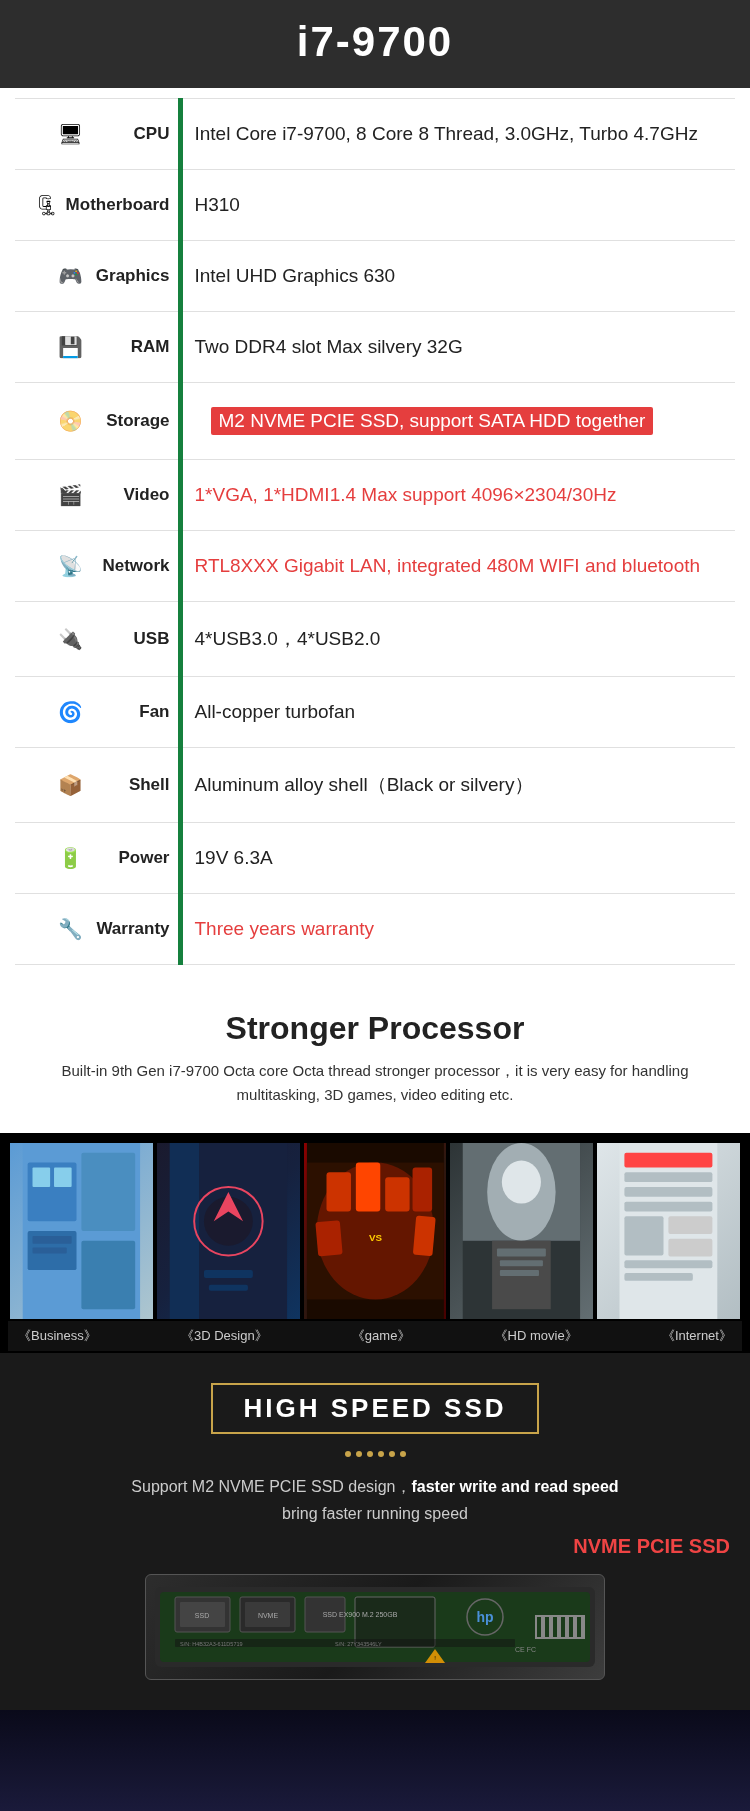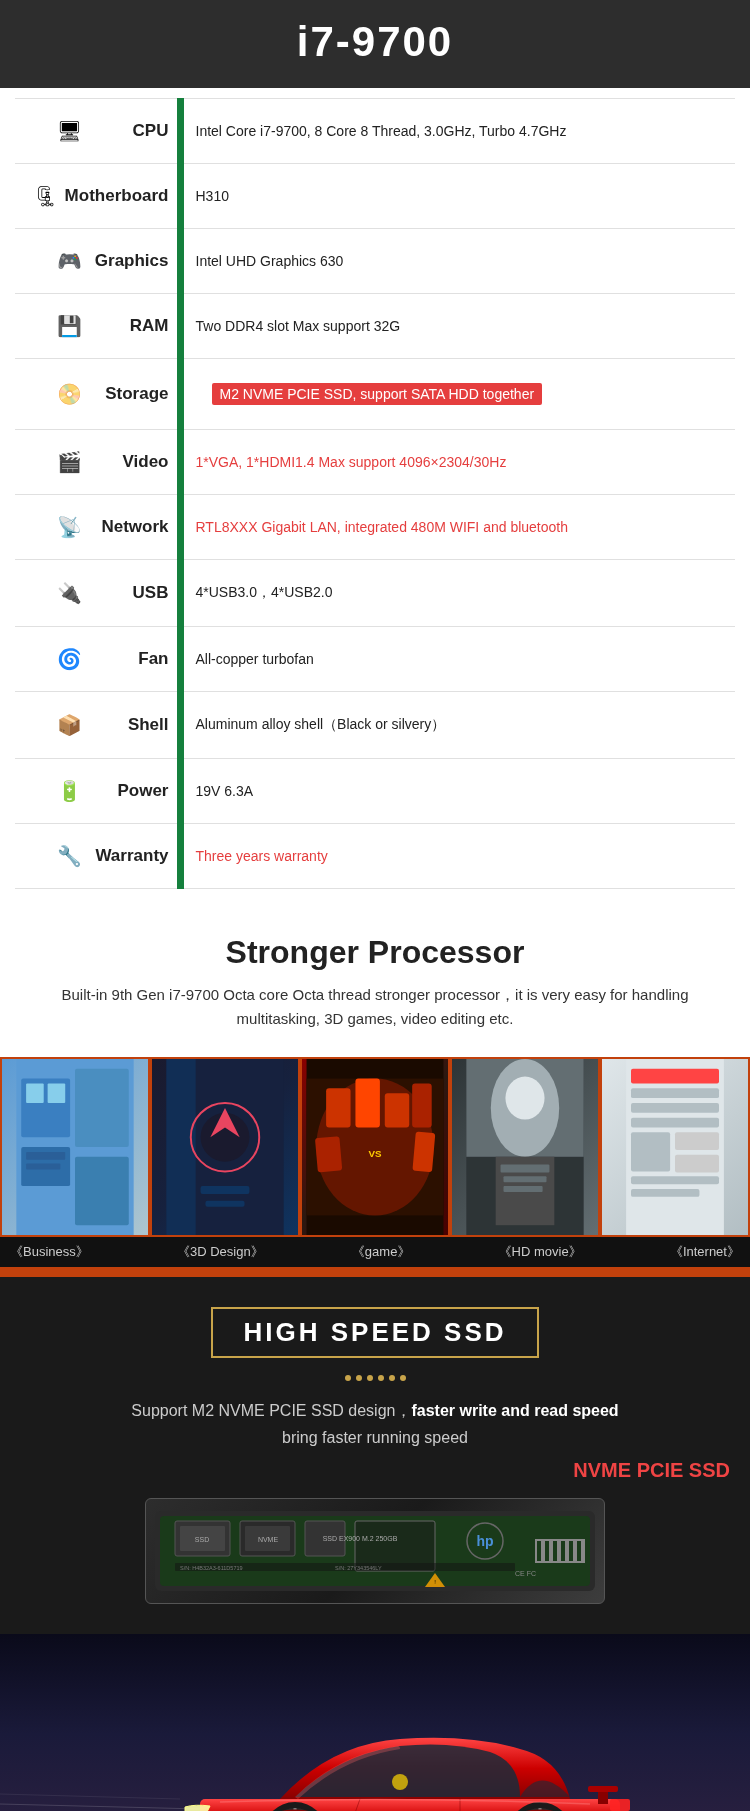--- a/index.html
+++ b/index.html
@@ -53,24 +53,24 @@
     }
     .spec-label-text {
       font-size: 17px;
       font-weight: bold;
       color: #222;
       min-width: 80px;
       text-align: right;
     }
     .spec-value-cell {
       padding: 24px 12px;
-      font-size: 14px;
+      font-size: 19px;
       color: #222;
       vertical-align: middle;
-      border-left: 7px solid #15803d;
+      border-left: 5px solid #15803d;
     }
     .spec-value-red {
       color: #e53e3e;
     }
     .spec-value-highlight {
       background: #e53e3e;
       color: #fff;
       padding: 3px 8px;
       border-radius: 2px;
       display: inline-block;
@@ -91,22 +91,22 @@
     }
     .processor-desc {
       font-size: 15px;
       color: #333;
       line-height: 1.6;
       margin-bottom: 16px;
     }
 
     
     .collage-section {
-      background: #c2410c;
-      padding: 0;
+      background: #000000;
+      padding: 8px;
       position: relative;
       height: 220px;
       overflow: hidden;
     }
     .collage-inner {
       display: flex;
       width: 100%;
       height: 180px;
     }
     .collage-img {
@@ -245,21 +245,21 @@
       </td>
       <td class="spec-value-cell">Intel UHD Graphics 630</td>
     </tr>
         <tr>
       <td class="spec-label-cell">
         <div class="spec-label-inner">
           <span class="spec-icon">💾</span>
           <span class="spec-label-text">RAM</span>
         </div>
       </td>
-      <td class="spec-value-cell">Two DDR4 slot  Max support 32G</td>
+      <td class="spec-value-cell">Two DDR4 slot  Max silvery 32G</td>
     </tr>
         <tr>
       <td class="spec-label-cell">
         <div class="spec-label-inner">
           <span class="spec-icon">📀</span>
           <span class="spec-label-text">Storage</span>
         </div>
       </td>
       <td class="spec-value-cell"><span class="spec-value-highlight">M2 NVME PCIE  SSD, support SATA HDD together</span></td>
     </tr>

